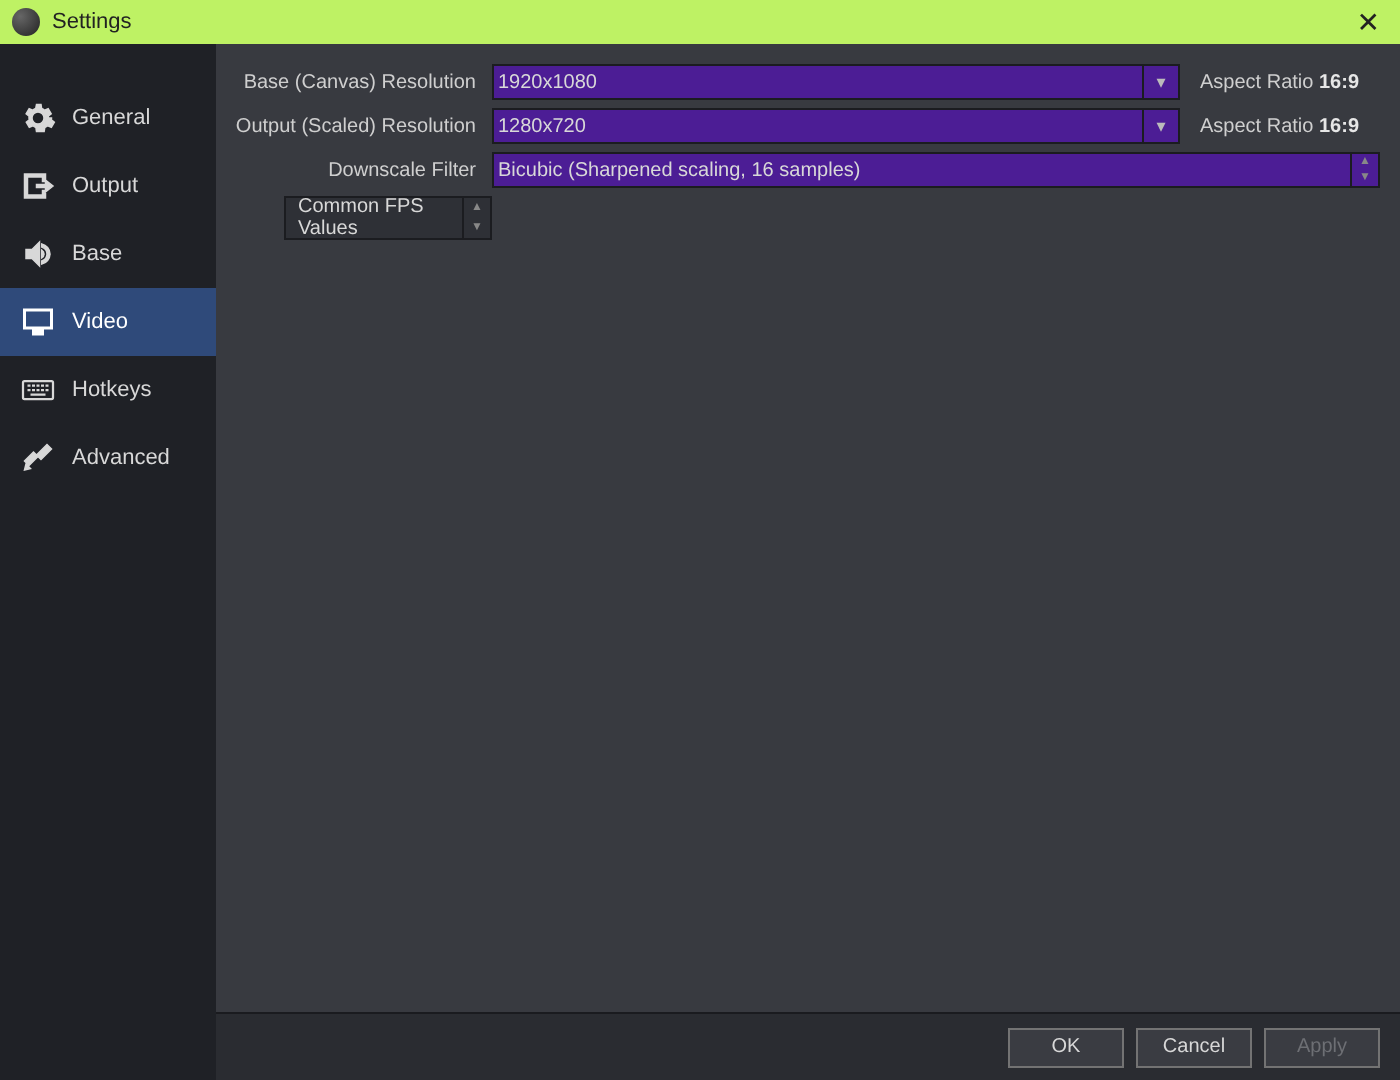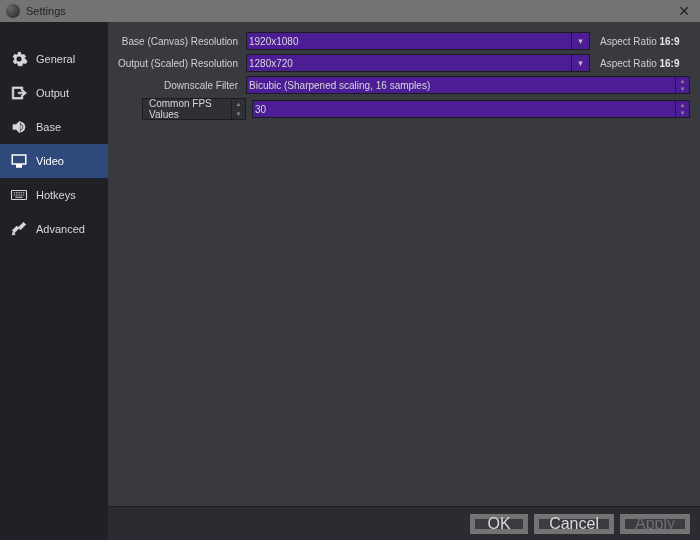--- a/index.html
+++ b/index.html
@@ -6,21 +6,21 @@
   body {
     width: 700px; height: 540px;
     font-family: "Segoe UI", Tahoma, sans-serif;
     font-size: 11px;
     background: #2a2c31;
     color: #c8c8c8;
     overflow: hidden;
   }
   .titlebar {
     height: 22px;
-    background: #737373;
+    background: #bef264;
     color: #222;
     display: flex;
     align-items: center;
     padding: 0 6px;
     font-size: 11px;
   }
   .titlebar .app-icon {
     width: 14px; height: 14px;
     border-radius: 50%;
     background: radial-gradient(circle at 30% 30%, #666, #222);
@@ -143,23 +143,23 @@
     display: flex;
     align-items: center;
     justify-content: flex-end;
     gap: 6px;
     padding: 0 10px;
   }
   .btn {
     min-width: 58px;
     height: 20px;
     background: #3a3c42;
-    border: 5px solid #737373;
-    color: #d8d8d8;
-    font-size: 16px;
+    border: 1px solid #737373;
+    color: #d8d8d8;
+    font-size: 10px;
     display: flex; align-items: center; justify-content: center;
     padding: 0 10px;
     cursor: pointer;
     text-align: right;
   }
   .btn.disabled { color: #6d6f74; cursor: default; }
 </style>
 </head>
 <body>
 
@@ -271,27 +271,20 @@
 
       <div class="form-row">
         <div style="width:24px"></div>
         <div class="fps-type" style="margin-left:0">
           <span>Common FPS Values</span>
           <div class="spinner-caret">
               <div>▲</div>
               <div>▼</div>
             </div>
         </div>
-        <div class="combo">
-          <span>30</span>
-          <div class="spinner-caret">
-              <div>▲</div>
-              <div>▼</div>
-            </div>
-        </div>
       </div>
 
     </div>
 
     <div class="footer">
       <div class="btn">OK</div>
       <div class="btn">Cancel</div>
       <div class="btn disabled">Apply</div>
     </div>
   </div>

